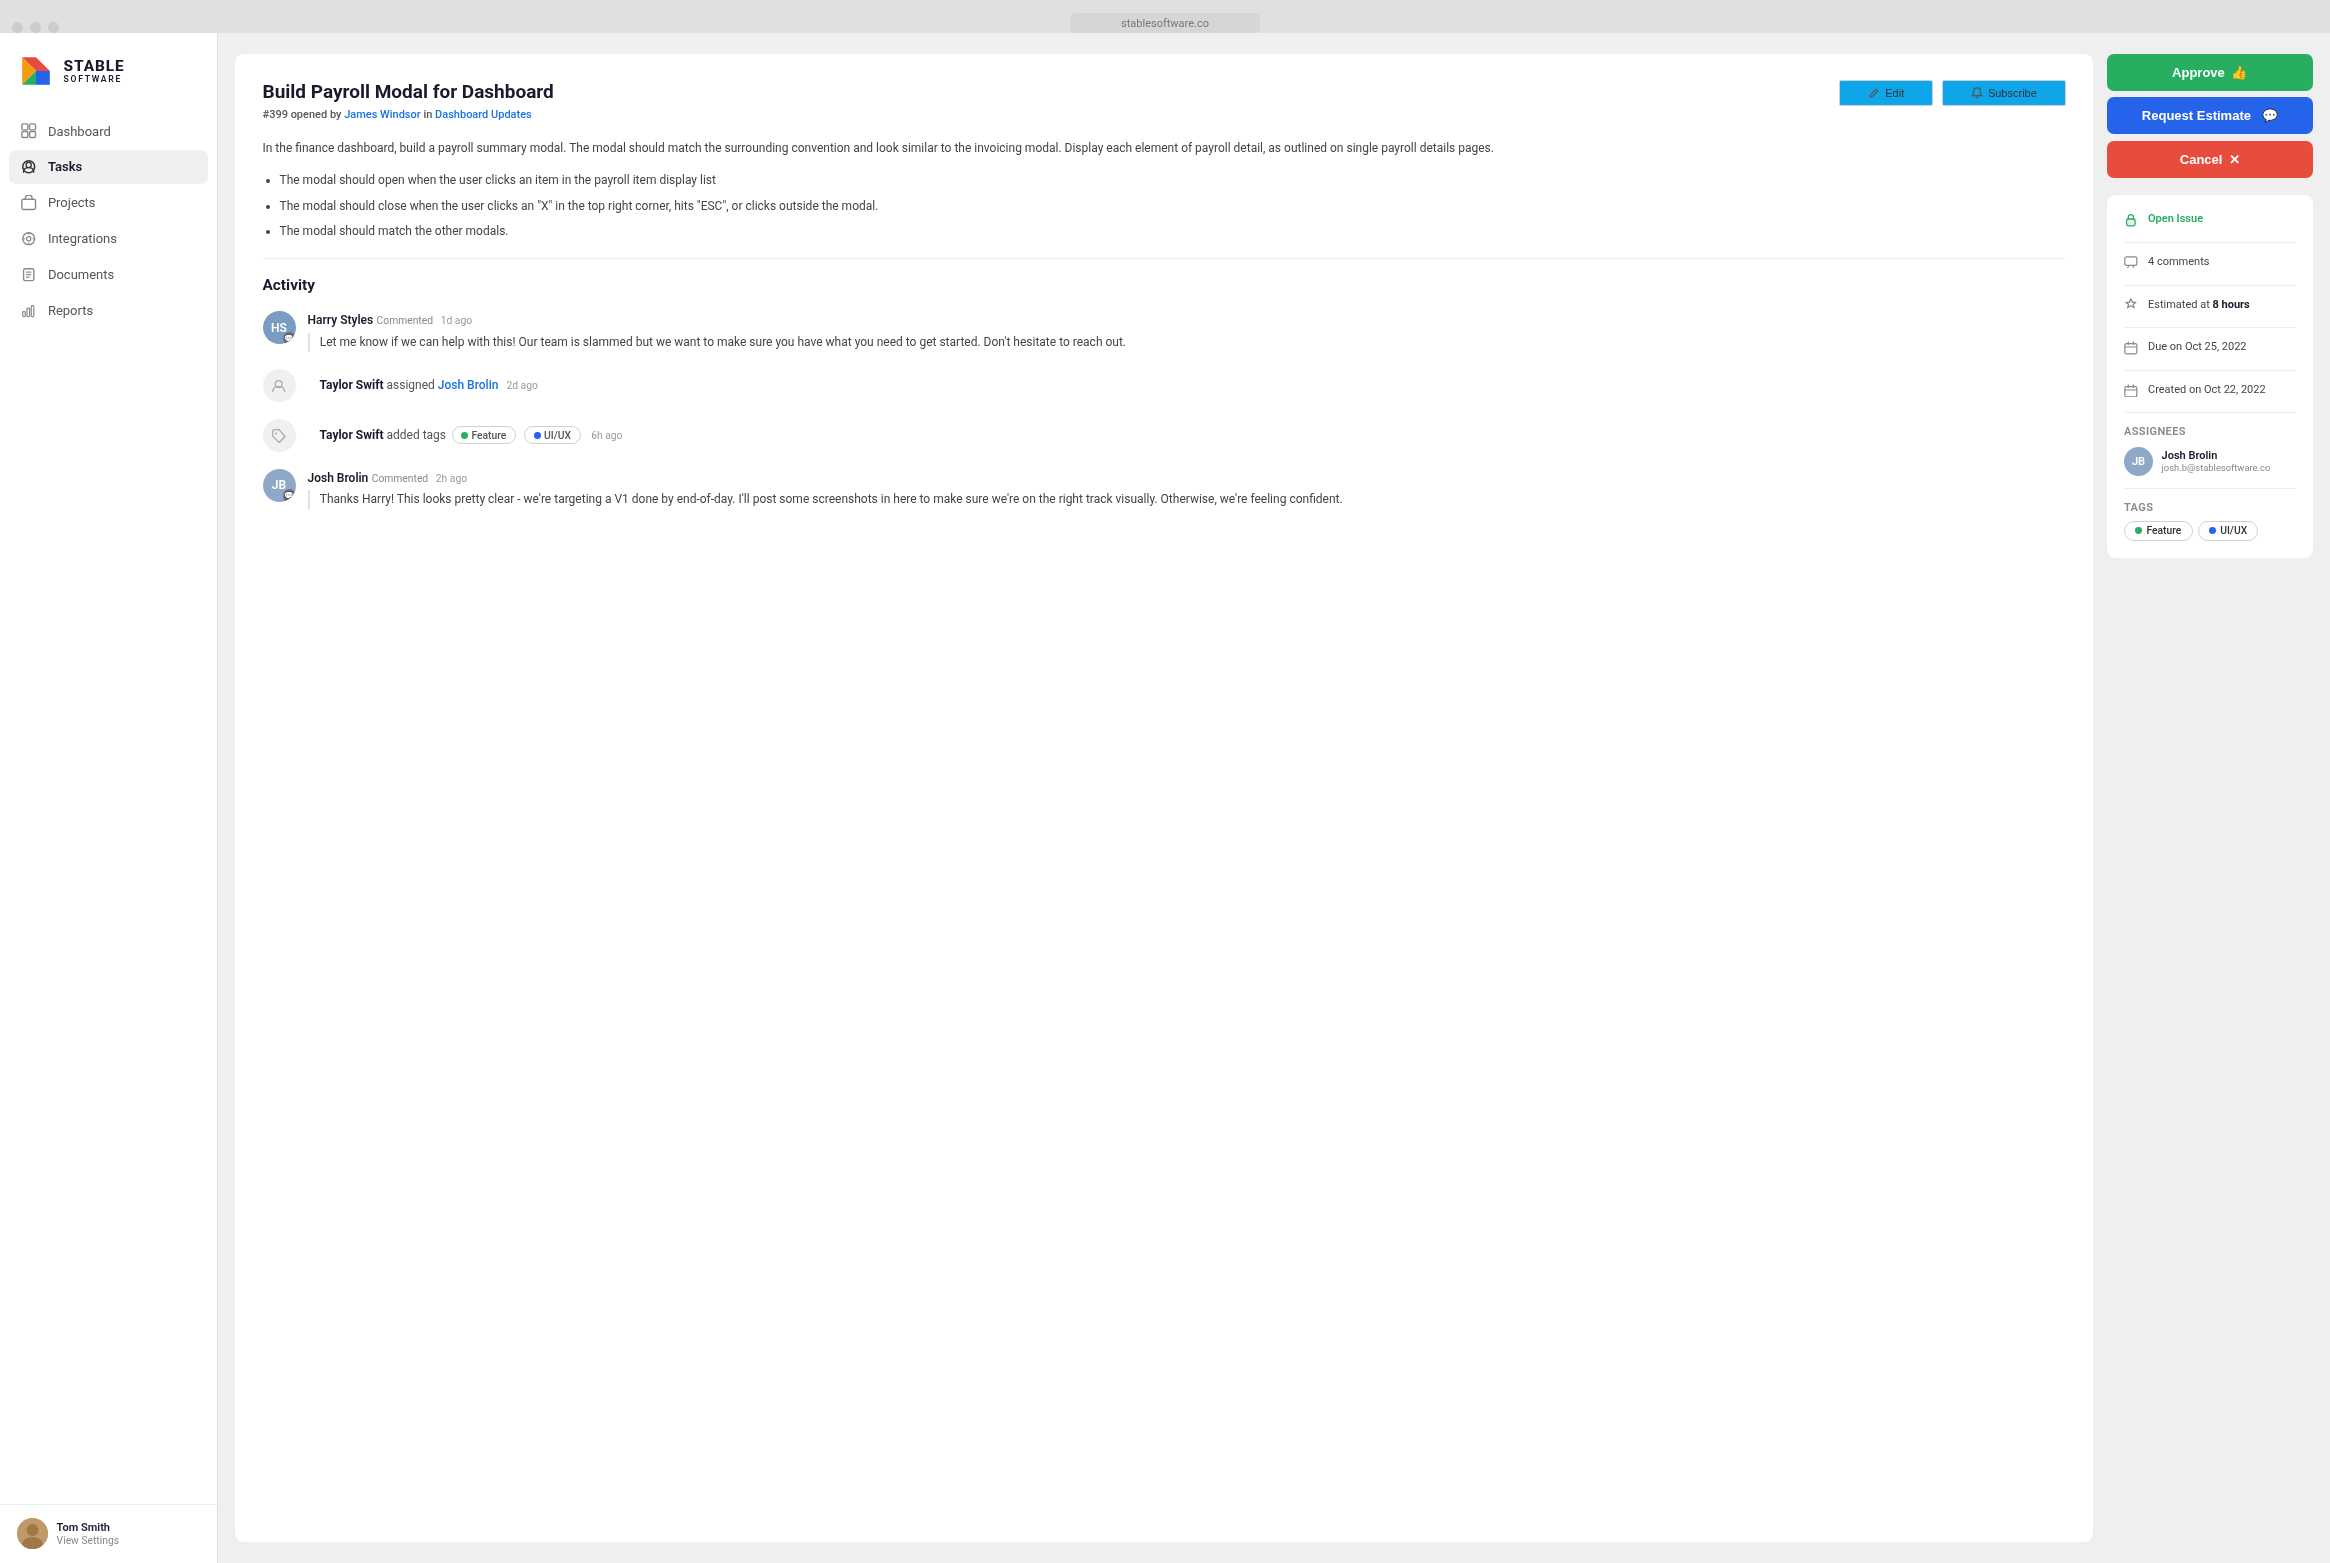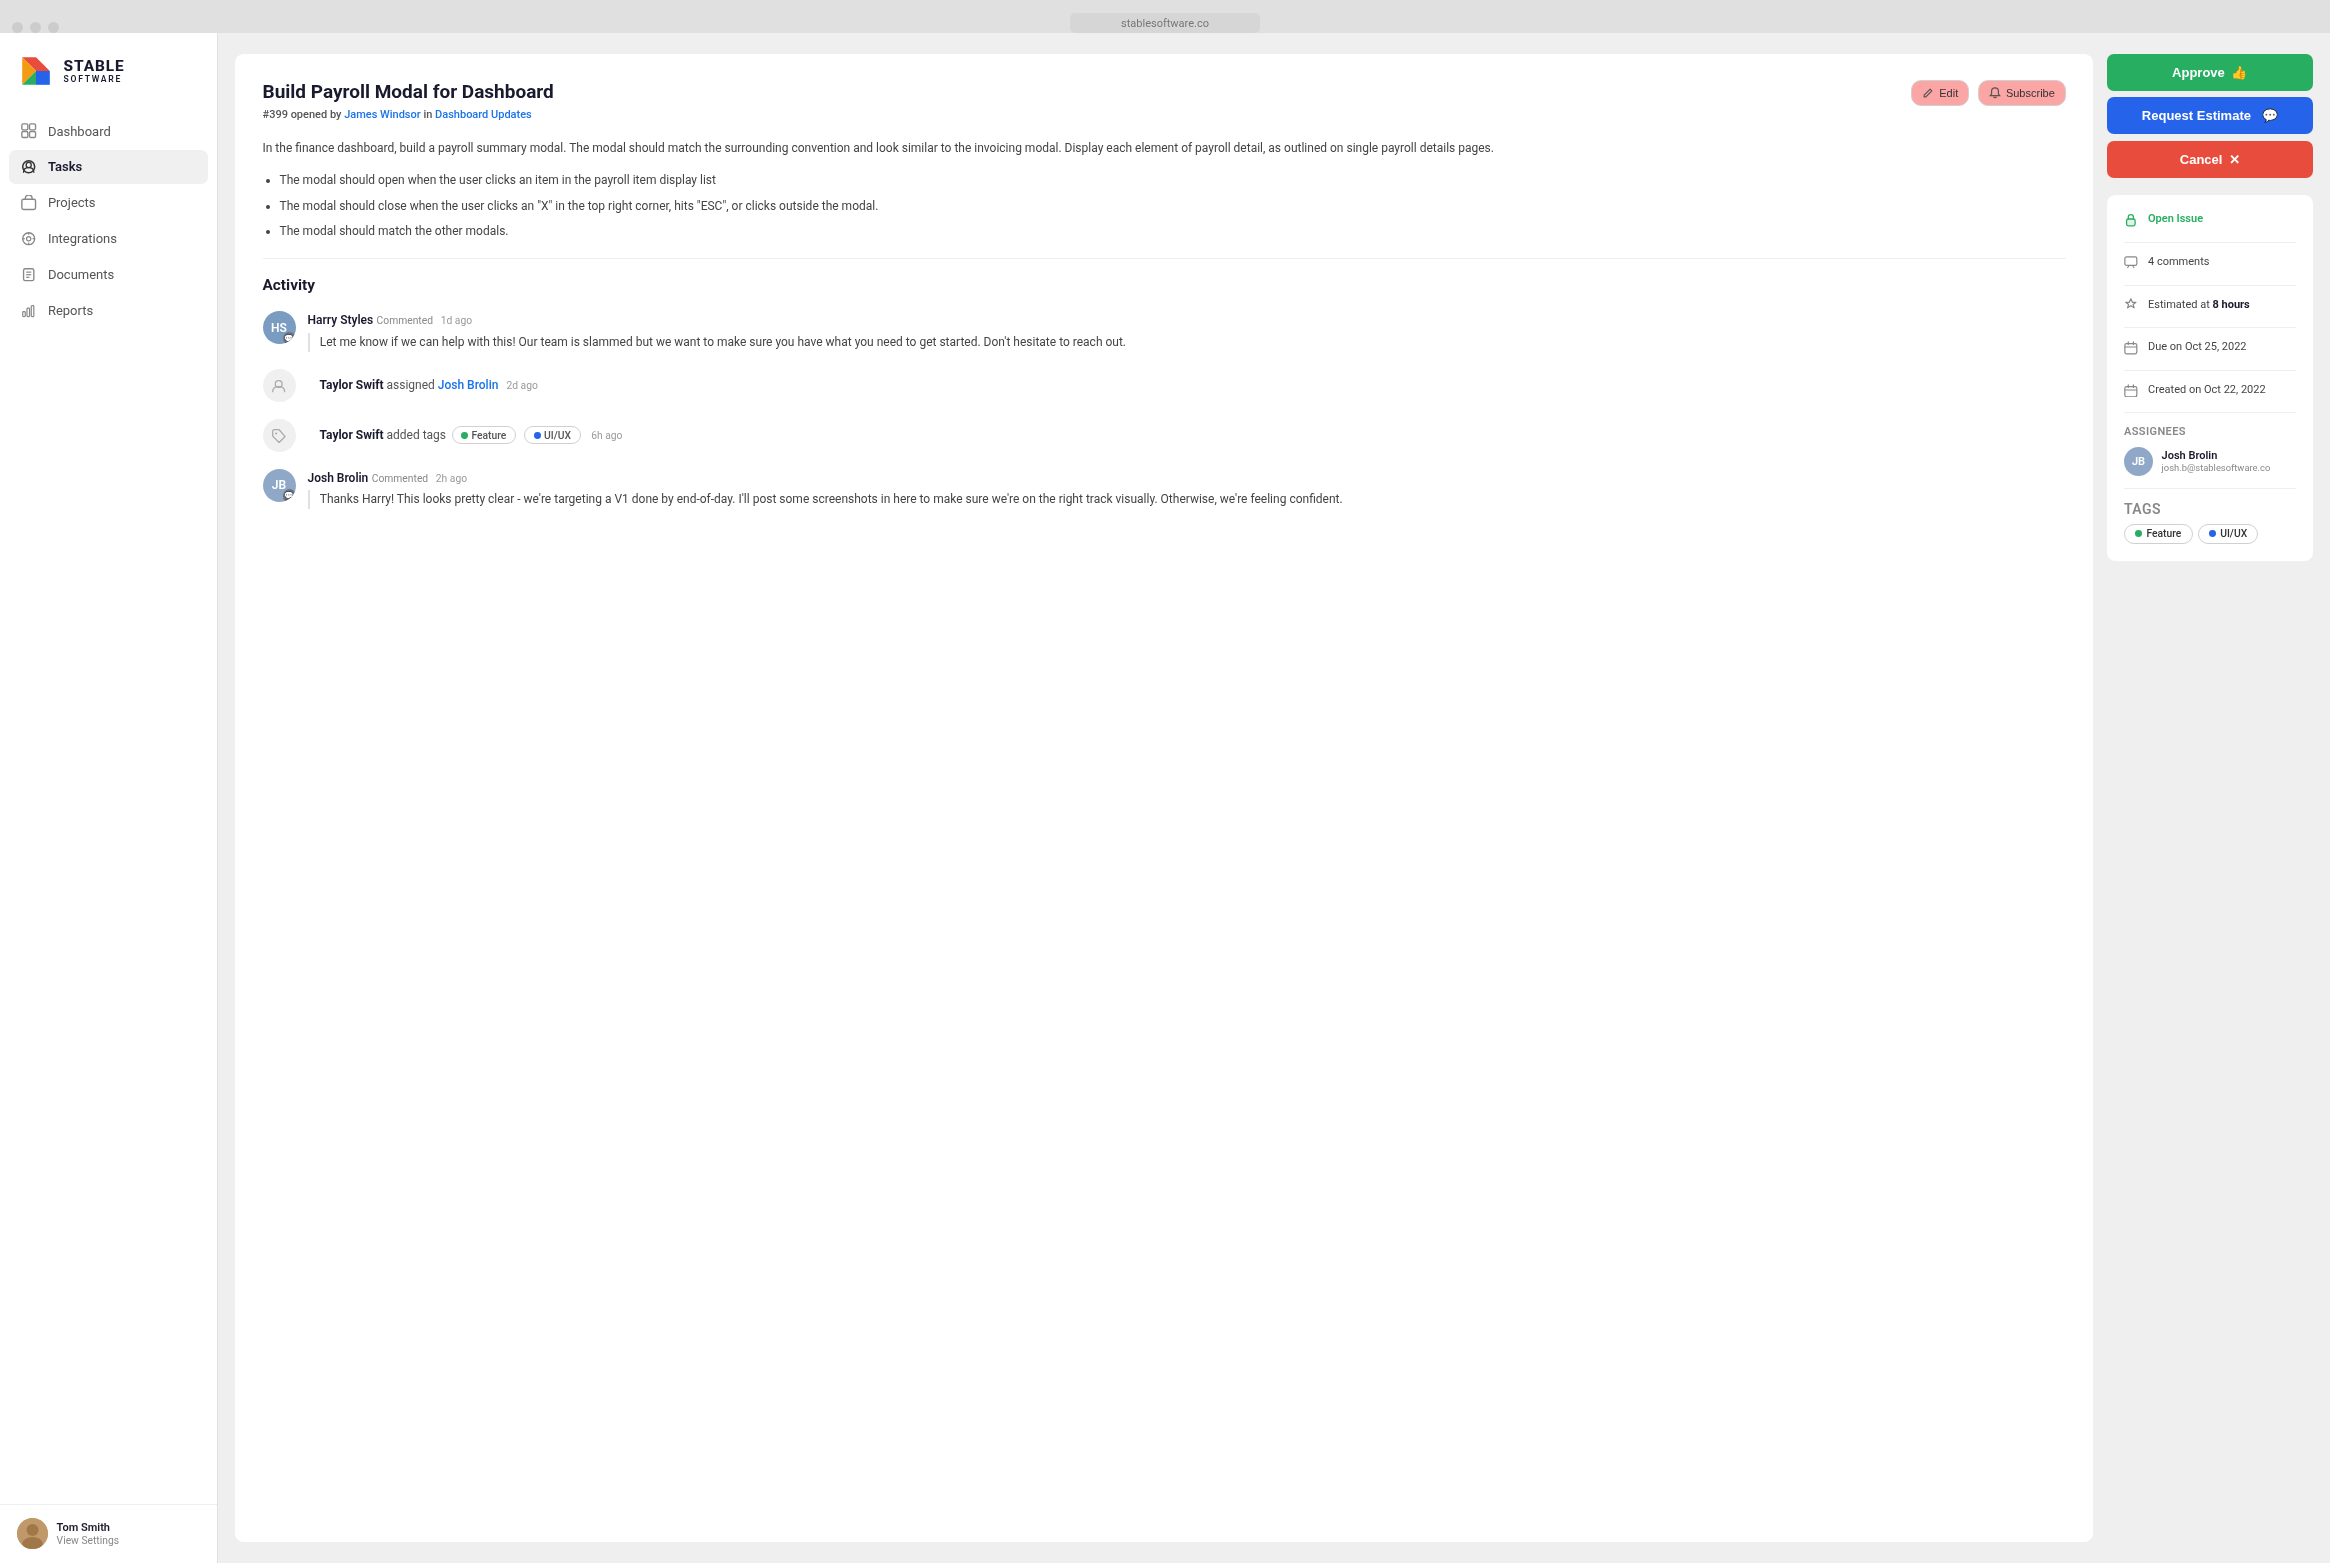--- a/index.html
+++ b/index.html
@@ -184,23 +184,23 @@
     .task-actions {
       display: flex;
       gap: 8.6px;
       flex-shrink: 0;
     }
     .btn-outline {
       display: flex;
       align-items: center;
       gap: 5.1px;
       border: 1.3px solid #d0d0d0;
-      background: #fca5a5;
-      border-radius: 10px;
-      padding: 6px 10px;
+      background: #0ea5e9;
+      border-radius: 2px;
+      padding: 6px 28px;
       font-size: 11px;
       font-weight: 500;
       color: #333;
       cursor: pointer;
     }
 
     .task-body {
       font-size: 12px;
       color: #444;
       line-height: 1.7;
@@ -418,21 +418,21 @@
       font-size: 11px;
       color: #fff;
       font-weight: 600;
       flex-shrink: 0;
     }
     .assignee-info { display: flex; flex-direction: column; }
     .assignee-name { font-size: 11px; font-weight: 600; color: #1a1a2e; }
     .assignee-email { font-size: 9.4px; color: #888; }
 
     .tags-title {
-      font-size: 14px;
+      font-size: 11px;
       font-weight: 600;
       color: #888;
       margin: 12px 0 6.9px;
       text-transform: uppercase;
       letter-spacing: 0.4px;
     }
     .tags-list {
       display: flex;
       flex-wrap: wrap;
       gap: 5.1px;

